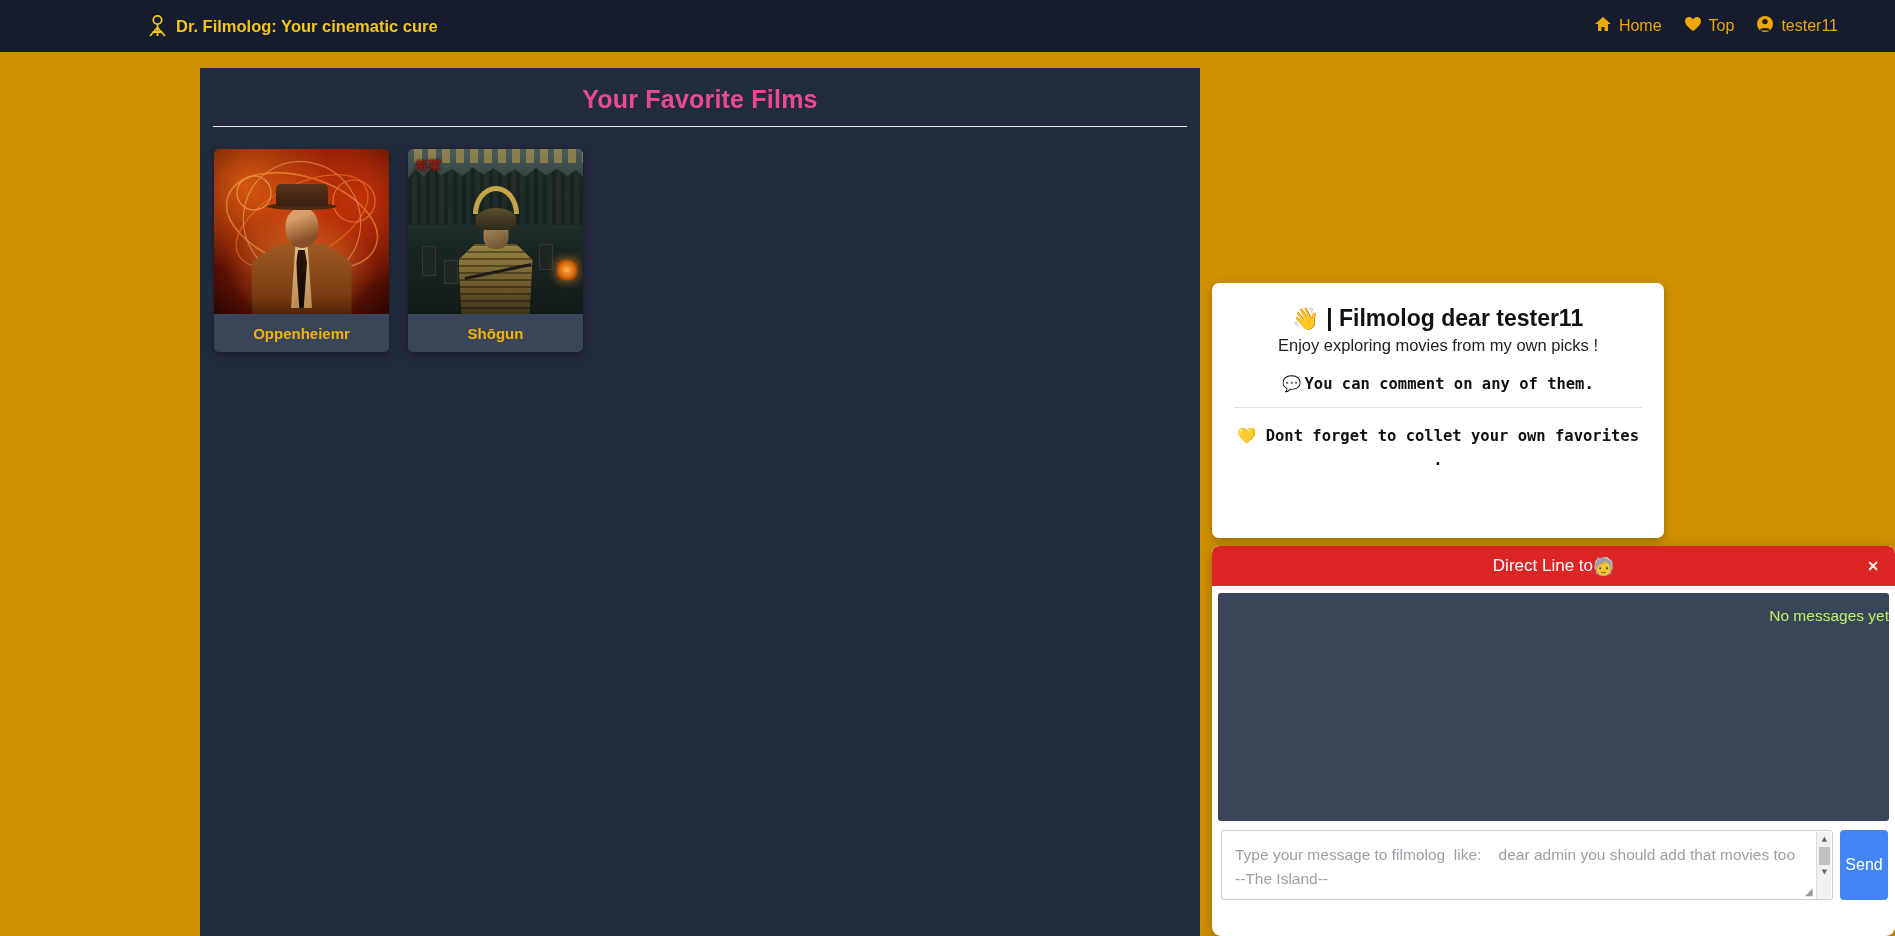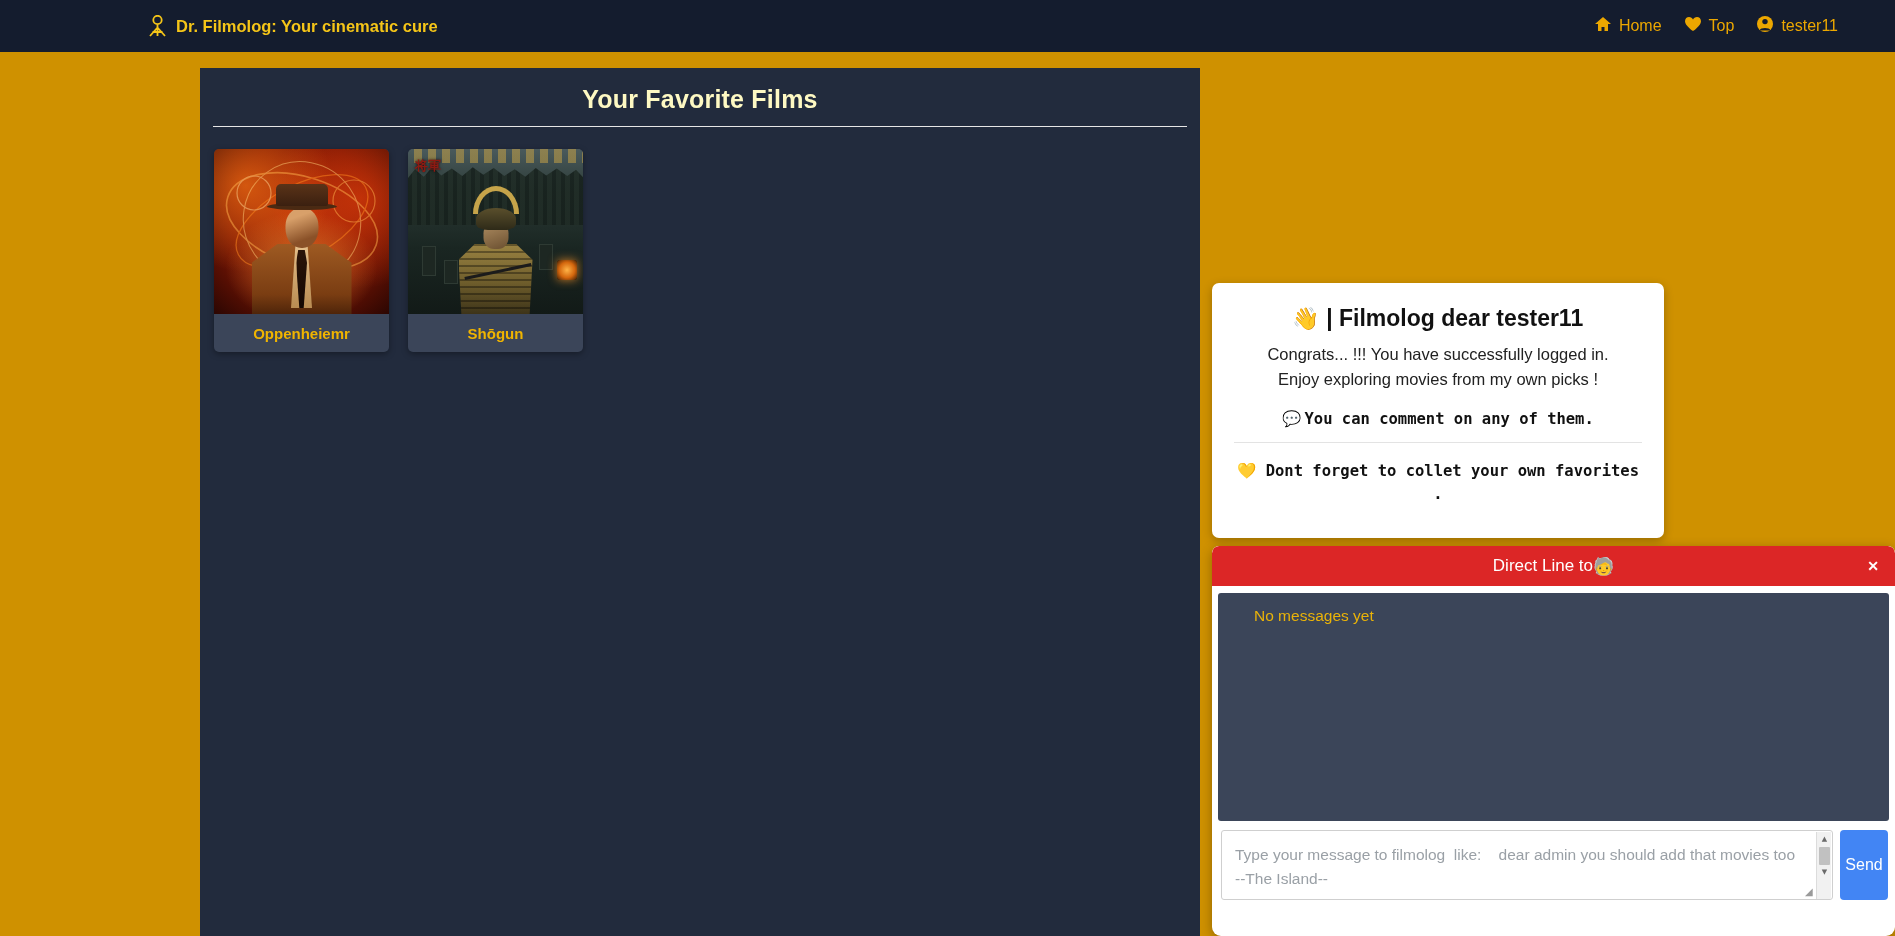--- a/index.html
+++ b/index.html
@@ -36,21 +36,21 @@
   .nav-link .label { color: #eca700; }
 
   
   .main-panel {
     position: absolute; left: 200px; top: 68px;
     width: 1000px; height: 868px;
     background: #222b3d;
   }
   .panel-title {
     text-align: center;
-    color: #fef9c3;
+    color: #ec4899;
     font-size: 25px; font-weight: bold;
     padding-top: 17px; padding-bottom: 12px;
     letter-spacing: 0.2px;
   }
   .panel-divider {
     height: 1px; background: #e6e6e6;
     margin: 0 13px 0 13px;
   }
   .films-grid {
     display: flex; gap: 19px;
@@ -249,21 +249,21 @@
     font-family: "Liberation Sans", sans-serif;
   }
   .chat-body {
     margin: 7px 6px 0 6px;
     height: 228px;
     background: #3b4559;
     border-radius: 3px;
     padding-top: 14px;
   }
   .chat-empty {
-    text-align: left; color: #eab308; font-size: 15.5px; padding-left: 36px;
+    text-align: right; color: #bef264; font-size: 15.5px;
   }
   .chat-input-row {
     display: flex; align-items: flex-start; gap: 7px;
     padding: 9px 7px 10px 9px;
   }
   .chat-textarea-wrap {
     position: relative; flex: 1;
     height: 70px;
     background: #ffffff;
     border: 1px solid #cfcfcf;
@@ -403,21 +403,20 @@
     </div>
 
   </div>
 </div>
 
 <div class="welcome-card">
   <div class="welcome-head">
     <span class="welcome-emoji">👋</span>
     <span>| Filmolog dear tester11</span>
   </div>
-  <div class="welcome-line">Congrats... !!! You have successfully logged in.</div>
   <div class="welcome-line" style="margin-top:2px;">Enjoy exploring movies from my own picks !</div>
   <div class="welcome-mono">
     <span style="font-family:'DejaVu Sans',sans-serif;">💬</span>
     <span>You can comment on any of them.</span>
   </div>
   <div class="welcome-hr"></div>
   <div class="welcome-fav">
     <span class="heart-y">💛</span>
     <span>Dont forget to collet your own favorites .</span>
   </div>

